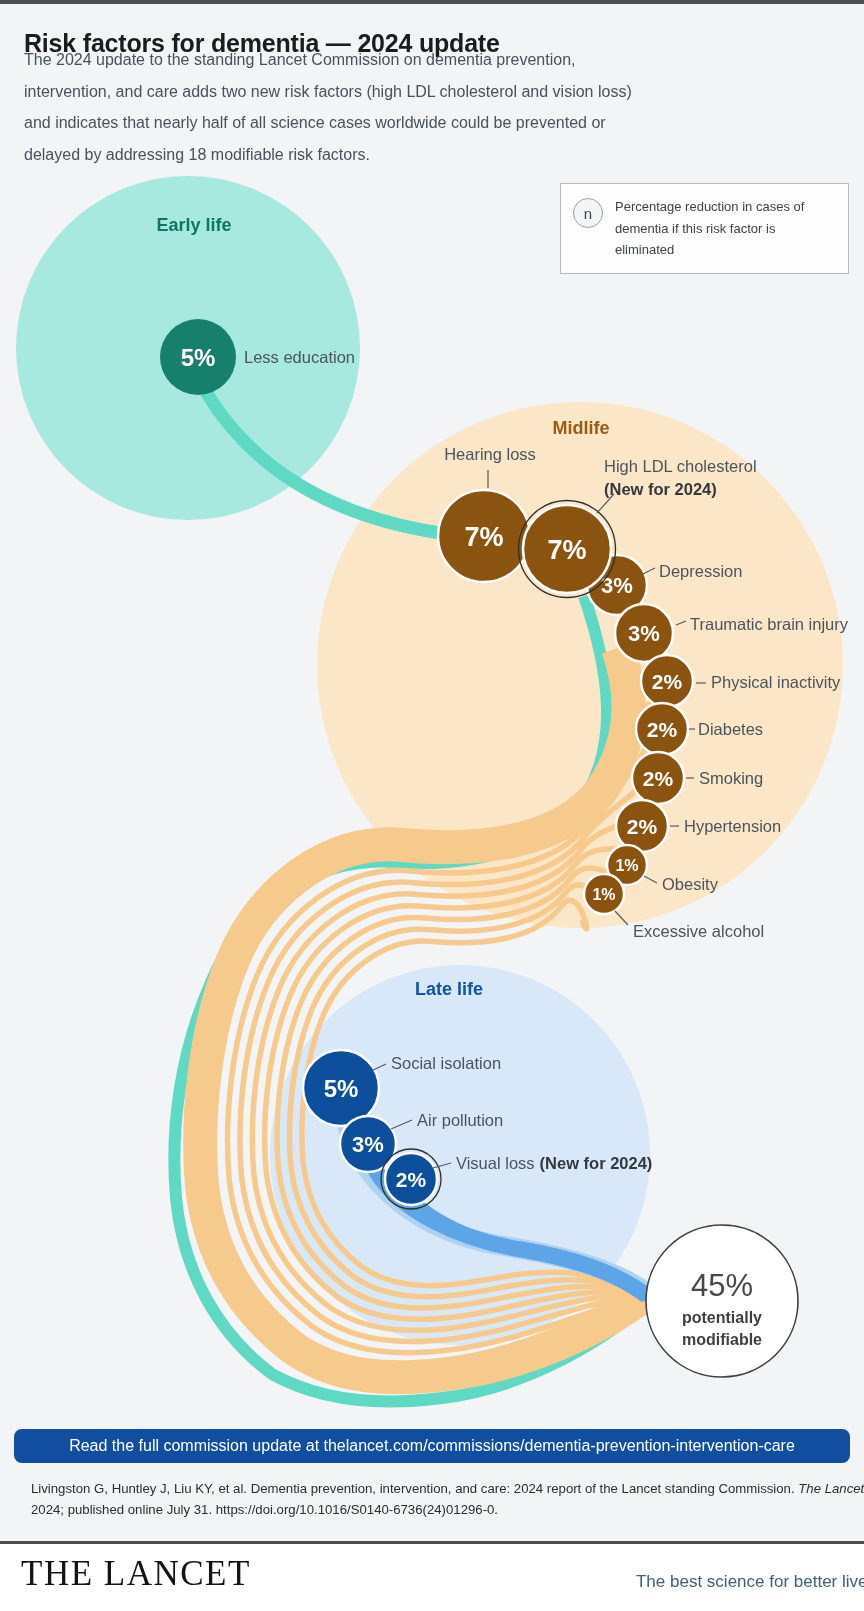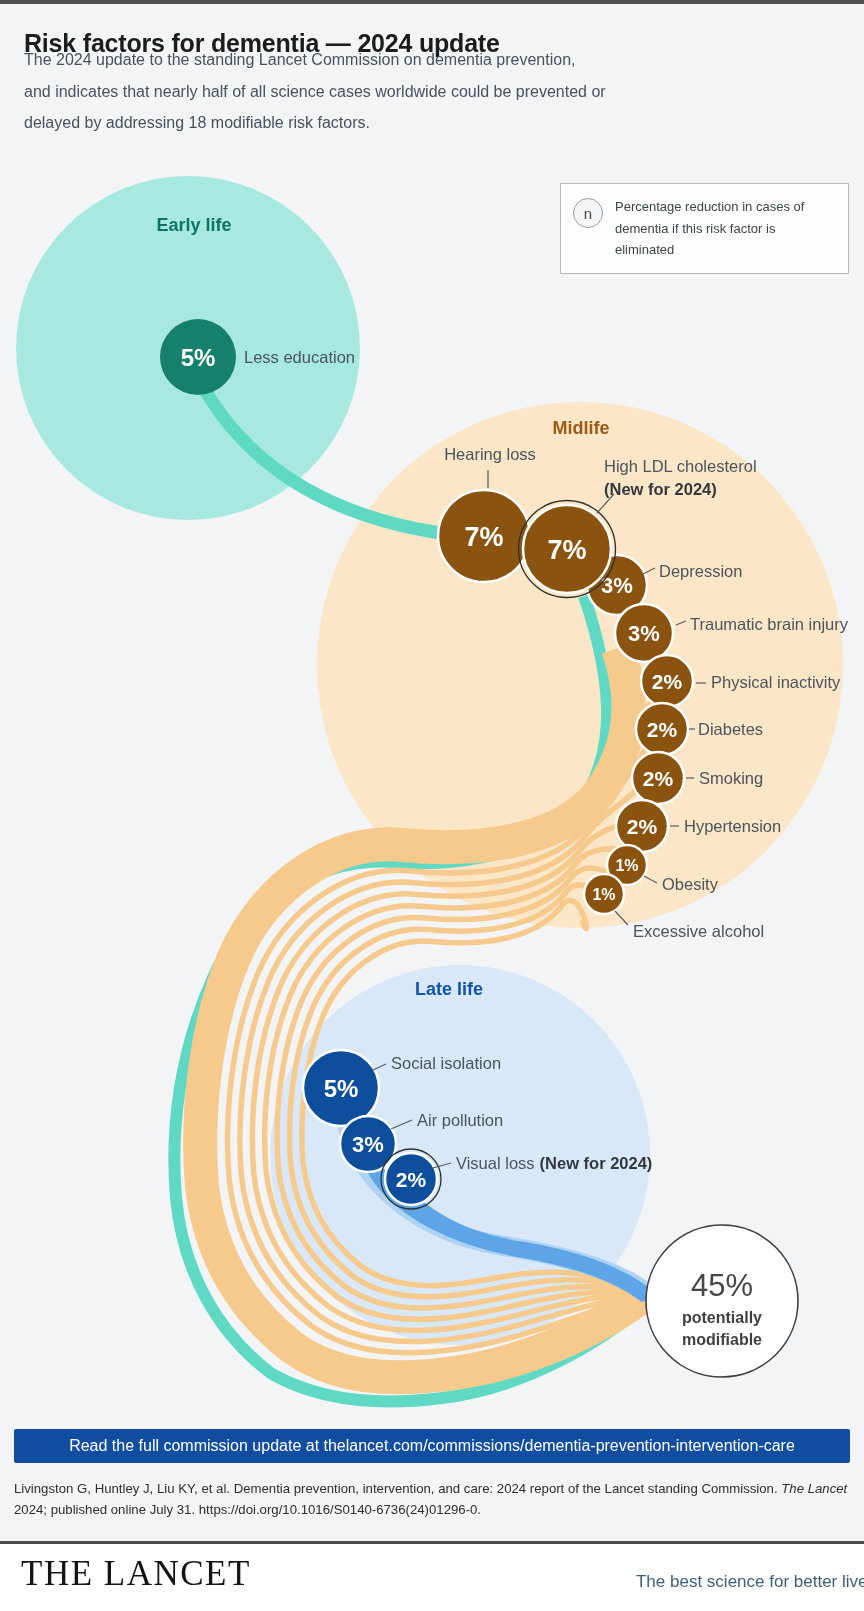--- a/index.html
+++ b/index.html
@@ -7,39 +7,40 @@
         font-family:"Liberation Sans",sans-serif;overflow:hidden;padding-left:26px;}
   .topbar{position:absolute;top:0;left:0;width:864px;height:4px;background:#4f4f4f;}
   .title{position:absolute;top:12px;left:24px;font-size:25px;font-weight:700;color:#1c1c1c;letter-spacing:-0.2px;}
   .intro{position:absolute;top:44px;left:24px;color:#47525c;font-size:16px;line-height:31.5px;white-space:nowrap;}
   .legend{position:absolute;top:183px;left:560px;width:289px;background:#fdfdfd;border:1px solid #b6bac0;
           padding:12px 12px 12px 12px;box-sizing:border-box;display:flex;gap:12px;z-index:5;}
   .legend-circle{flex:0 0 auto;width:28px;height:28px;border-radius:50%;border:1px solid #9aa0a6;background:#f4f5f6;
           display:flex;align-items:center;justify-content:center;font-size:15px;color:#444;margin-top:2px;}
   .legend-text{font-size:13px;line-height:21.5px;color:#3c444b;}
   svg.diagram{position:absolute;top:0;left:0;z-index:1;}
-  .banner{position:absolute;top:1429px;left:14px;width:836px;height:34px;background:#114ea2;border-radius:2px;
+  .banner{position:absolute;top:1429px;left:14px;width:836px;height:34px;background:#114ea2;border-radius:8px;
           color:#ffffff;font-size:16px;display:flex;align-items:center;justify-content:center;z-index:6;}
-  .citation{position:absolute;top:1479px;left:14px;width:834px;font-size:13.2px;line-height:20.5px;color:#2e2e2e;z-index:6;}
+  .citation{position:absolute;top:1479px;left:31px;width:834px;font-size:13.2px;line-height:20.5px;color:#2e2e2e;z-index:6;}
   .citation .journal{font-style:italic;}
   .footer-white{position:absolute;top:1544px;left:0;width:864px;height:67px;background:#ffffff;z-index:6;}
   .footer-rule{position:absolute;top:1541px;left:0;width:864px;height:3px;background:#4c4c4c;z-index:7;}
   .lancet-logo{position:absolute;top:1554px;left:21px;font-family:"Liberation Serif",serif;font-size:35px;
           letter-spacing:1.5px;color:#141414;z-index:8;}
   .tagline{position:absolute;top:1572px;right:14px;font-size:17px;color:#3d6077;z-index:8;text-align:right;}
   text{font-family:"Liberation Sans",sans-serif;}
 </style>
 </head>
 <body>
 
 <div class="page">
   <div class="topbar"></div>
   <h1 class="title">Risk factors for dementia — 2024 update</h1>
   <div class="intro" id="intro">
       <div>The 2024 update to the standing Lancet Commission on dementia prevention,</div>
+      <div>intervention, and care adds two new risk factors (high LDL cholesterol and vision loss)</div>
       <div>and indicates that nearly half of all science cases worldwide could be prevented or</div>
       <div>delayed by addressing 18 modifiable risk factors.</div>
     </div>
 
   <svg class="diagram" id="diagram" width="864" height="1611" viewBox="0 0 864 1611">
     <g id="bg-circles">
       <circle id="early-bg" cx="188" cy="348" r="172" fill="#a8e9df"></circle>
       <circle id="mid-bg" cx="580" cy="665" r="263" fill="#fbe7c8"></circle>
       <circle id="late-bg" cx="460" cy="1155" r="190" fill="#d9e8f8"></circle>
     </g>

